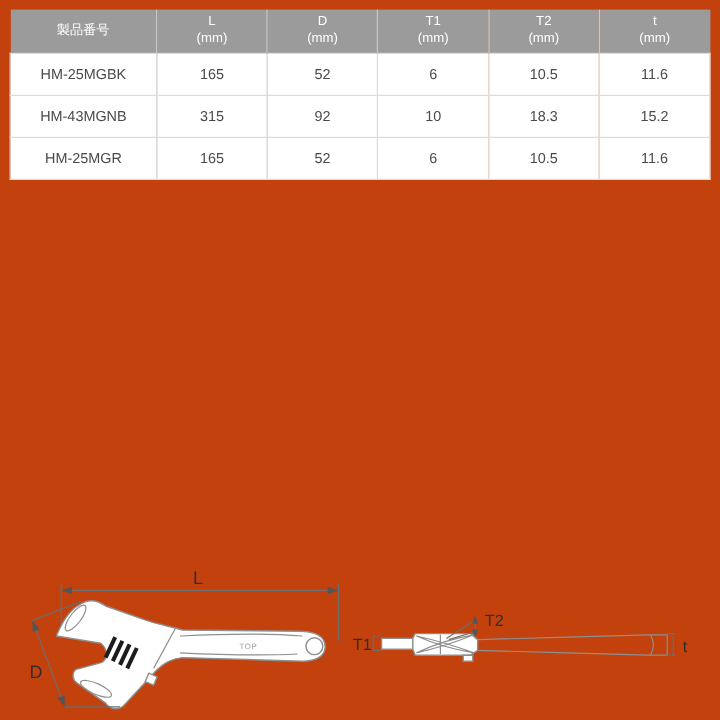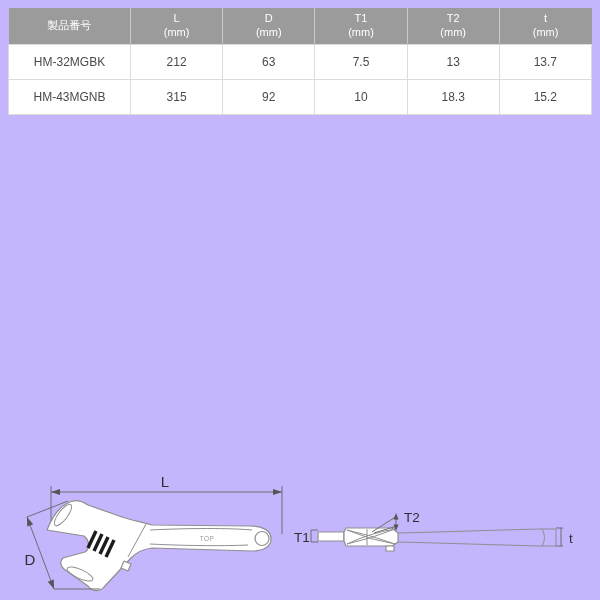--- a/index.html
+++ b/index.html
@@ -1,17 +1,17 @@
 <!DOCTYPE html>
 <html><head>
 <meta charset="utf-8">
 <style>
   html,body{margin:0;padding:0;background:#fff;}
   .page{
-    position:relative;width:600px;height:600px;background:#c4b5fd;overflow:hidden;
+    position:relative;width:600px;height:600px;background:#c2410c;overflow:hidden;
     font-family:"Liberation Sans","DejaVu Sans",sans-serif;
   }
   table.spec{
     position:absolute;left:8px;top:8px;width:584px;
     border-collapse:collapse;table-layout:fixed;
   }
   table.spec th{
     background:#9b9b9b;color:#ffffff;font-weight:400;font-size:11px;
     height:36px;padding:0;text-align:center;vertical-align:middle;
     border-right:1px solid #c9c9c9;
@@ -68,34 +68,42 @@
             <span class="h-sub">(mm)</span>
           </th>
         <th>
             <span class="h-main">t</span>
             <span class="h-sub">(mm)</span>
           </th>
       </tr>
     </thead>
     <tbody>
       <tr>
-        <td>HM-32MGBK</td>
-        <td>212</td>
-        <td>63</td>
-        <td>7.5</td>
-        <td>13</td>
-        <td>13.7</td>
+        <td>HM-25MGBK</td>
+        <td>165</td>
+        <td>52</td>
+        <td>6</td>
+        <td>10.5</td>
+        <td>11.6</td>
       </tr>
       <tr>
         <td>HM-43MGNB</td>
         <td>315</td>
         <td>92</td>
         <td>10</td>
         <td>18.3</td>
         <td>15.2</td>
+      </tr>
+      <tr>
+        <td>HM-25MGR</td>
+        <td>165</td>
+        <td>52</td>
+        <td>6</td>
+        <td>10.5</td>
+        <td>11.6</td>
       </tr>
     </tbody>
   </table>
 
   <svg style="position:absolute;left:0;top:462px;" width="600" height="138" viewBox="0 0 600 138">
 
     <g>
 
       <g>
         <line class="dim" x1="51" y1="24" x2="51" y2="66"></line>

